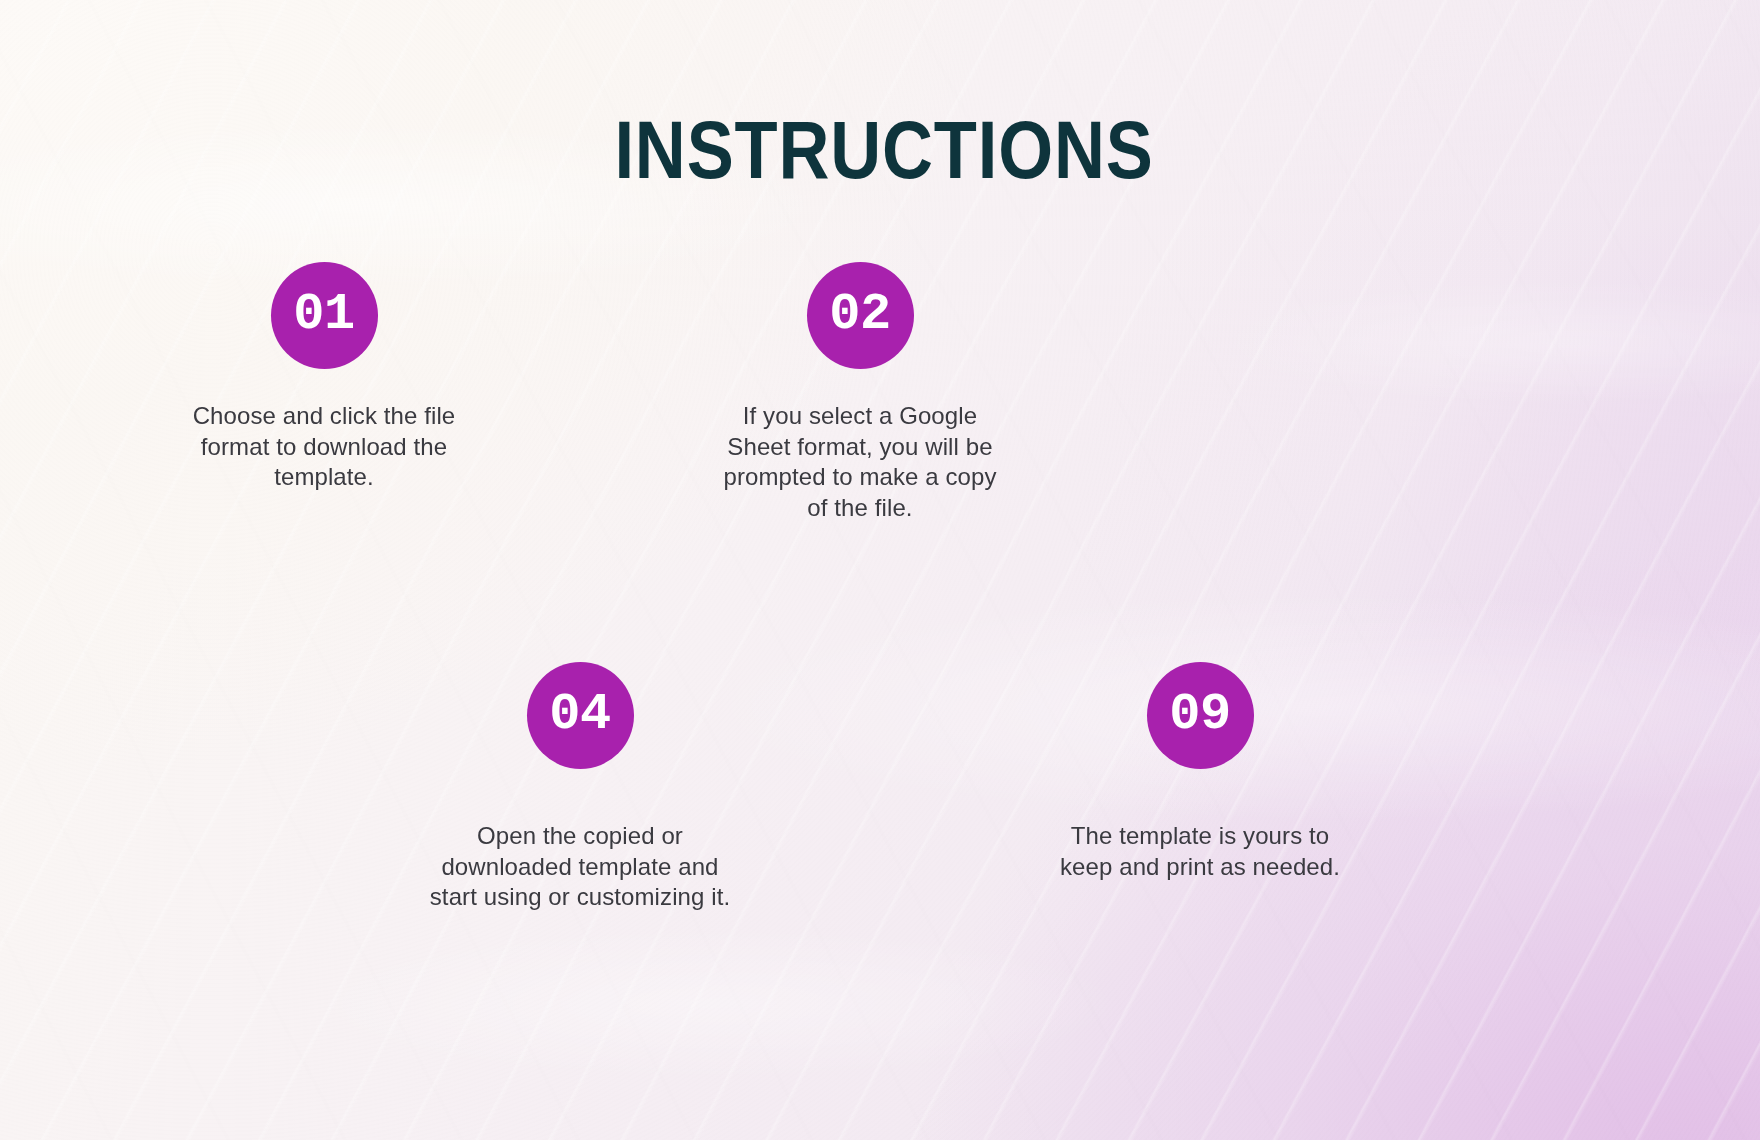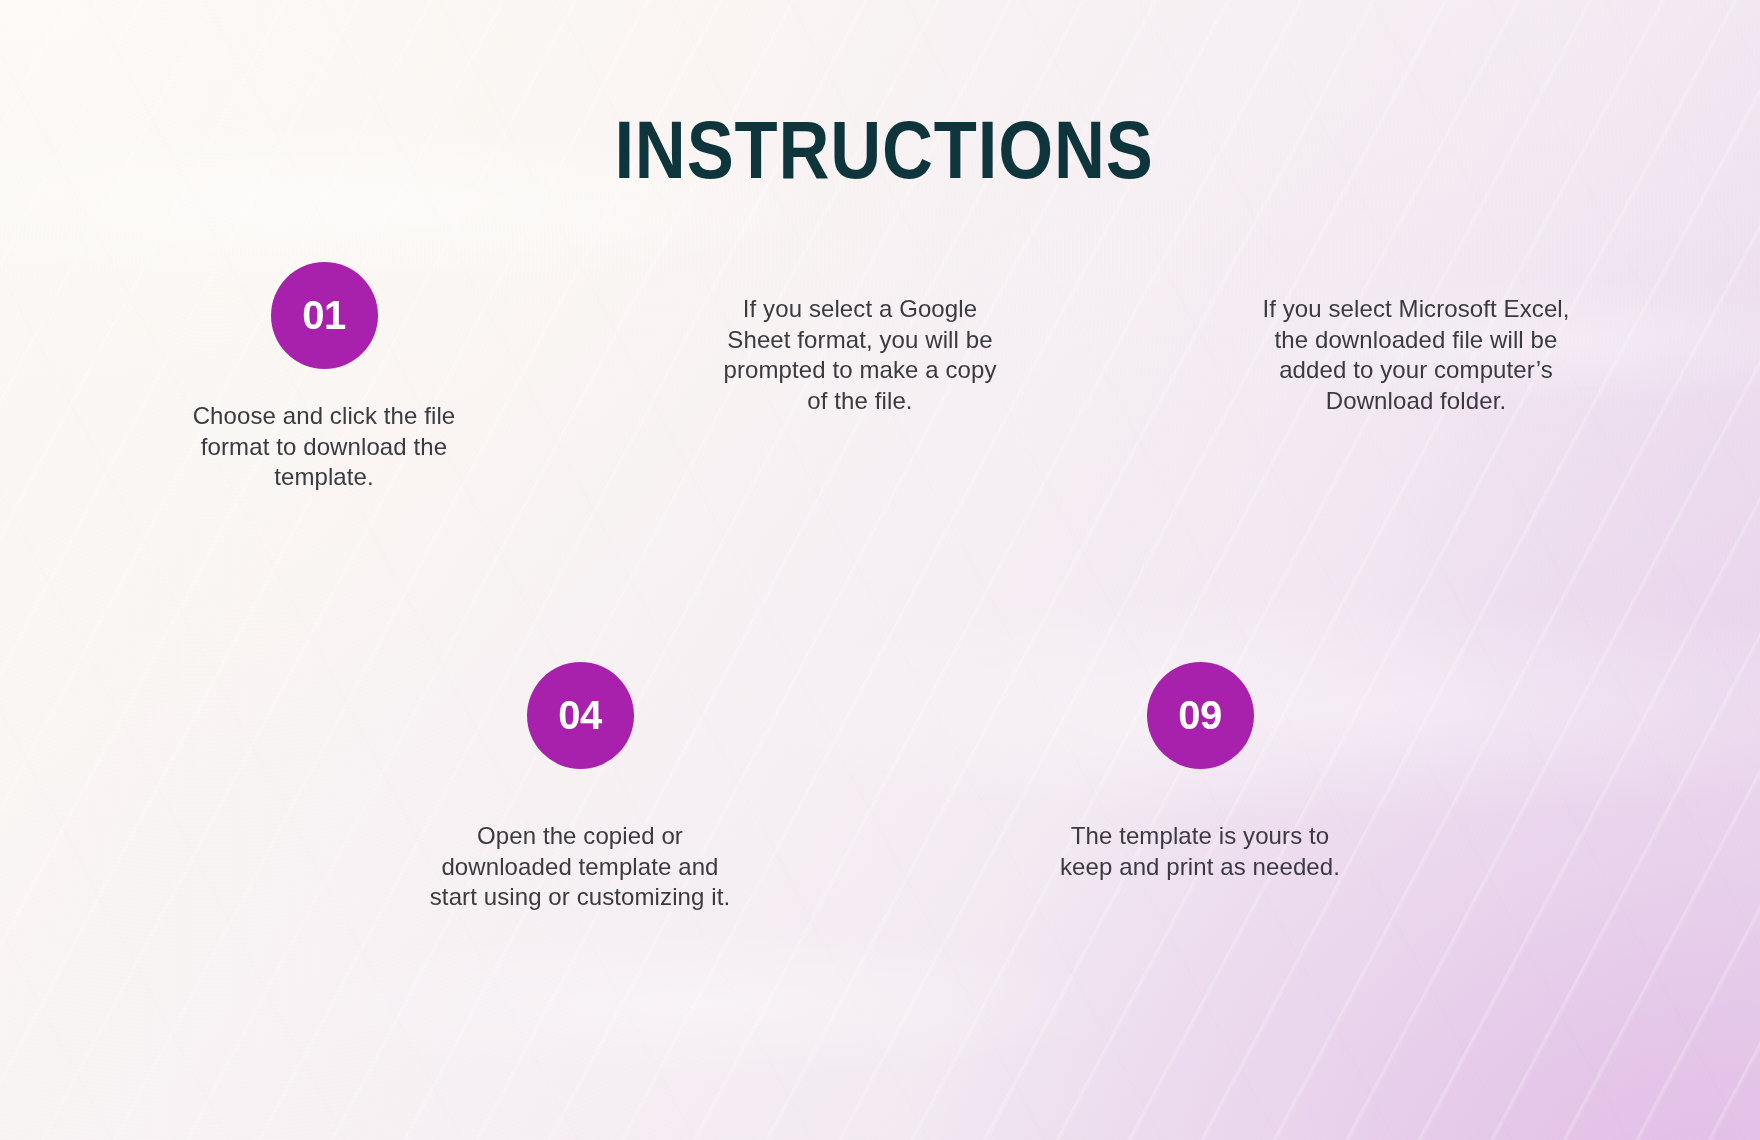--- a/index.html
+++ b/index.html
@@ -100,23 +100,23 @@
     height: 107px;
     border-radius: 50%;
     background: #a821ad;
     display: flex;
     align-items: center;
     justify-content: center;
     flex: none;
   }
   .badge-num {
     color: #ffffff;
-    font-family: Liberation Sans, sans-serif;
+    font-family: Liberation Mono, monospace;
     font-weight: 700;
-    font-size: 40px;
+    font-size: 52px;
     letter-spacing: -0.5px;
     line-height: 1;
     transform: translateY(-1px);
   }
 
   .step-text {
     margin-top: 32px;
     text-align: center;
     color: #3a3a40;
     font-family: "Liberation Sans", sans-serif;
@@ -144,31 +144,30 @@
     <div class="step">
       <div class="badge">
         <span class="badge-num">01</span>
       </div>
       <div class="step-text">Choose and click the file
 format to download the
 template.</div>
     </div>
 
     <div class="step">
+      <div class="badge">
+        <span class="badge-num">02</span>
+      </div>
       <div class="step-text">If you select a Google
 Sheet format, you will be
 prompted to make a copy
 of the file.</div>
     </div>
 
     <div class="step step-wide">
-      <div class="step-text">If you select Microsoft Excel,
-the downloaded file will be
-added to your computer’s
-Download  folder.</div>
     </div>
 
   </div>
 
   <div class="steps-row row-bottom">
 
     <div class="step step-wide">
       <div class="badge">
         <span class="badge-num">04</span>
       </div>

